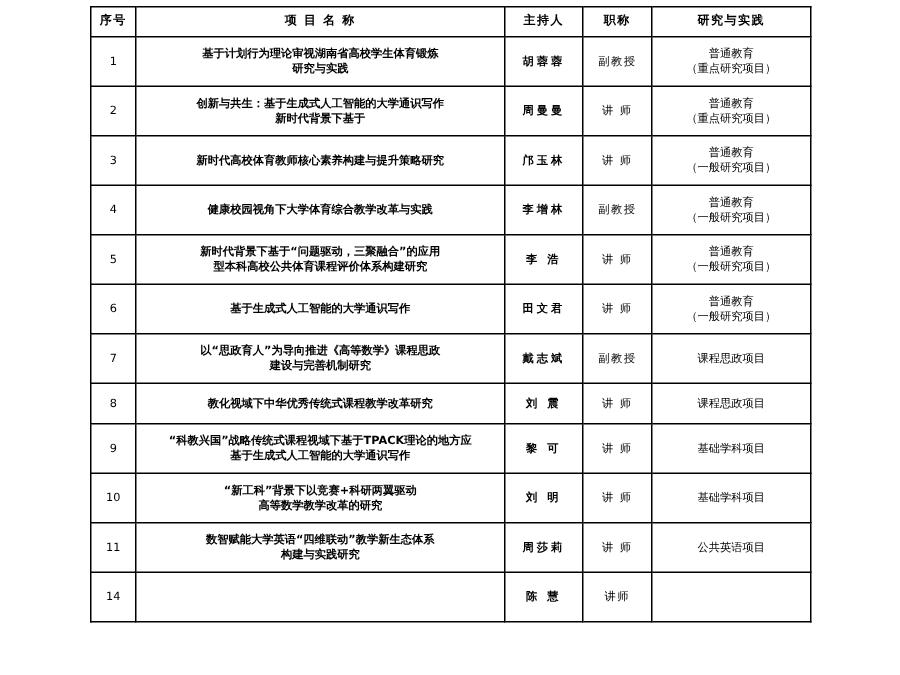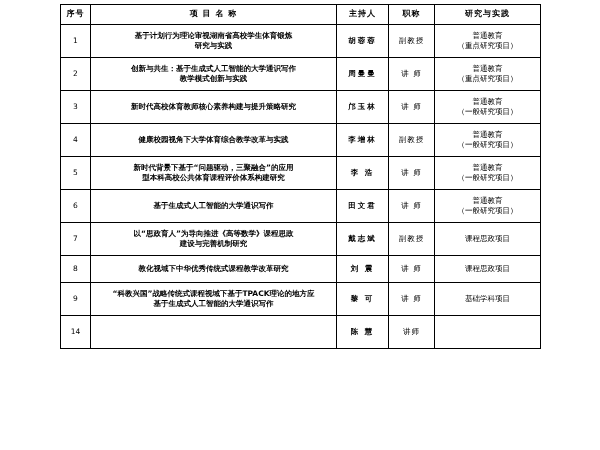--- a/index.html
+++ b/index.html
@@ -95,21 +95,21 @@
           <td class="rank">副教授</td>
           <td class="type">
             <span class="line">普通教育</span>
             <span class="line">（重点研究项目）</span>
           </td>
         </tr>
         <tr class="row-tall">
           <td class="seq">2</td>
           <td class="title">
             <span class="line">创新与共生：基于生成式人工智能的大学通识写作</span>
-            <span class="line">教学模式创新与实践</span>
+            <span class="line">新时代背景下基于</span>
           </td>
           <td class="leader">周曼曼</td>
           <td class="rank">讲 师</td>
           <td class="type">
             <span class="line">普通教育</span>
             <span class="line">（重点研究项目）</span>
           </td>
         </tr>
         <tr class="row-tall">
           <td class="seq">3</td>
@@ -186,20 +186,44 @@
         <tr class="row-tall">
           <td class="seq">9</td>
           <td class="title">
             <span class="line">“科教兴国”战略传统式课程视域下基于TPACK理论的地方应</span>
             <span class="line">基于生成式人工智能的大学通识写作</span>
           </td>
           <td class="leader">黎 可</td>
           <td class="rank">讲 师</td>
           <td class="type">
             <span class="line">基础学科项目</span>
+          </td>
+        </tr>
+        <tr class="row-tall">
+          <td class="seq">10</td>
+          <td class="title">
+            <span class="line">“新工科”背景下以竞赛+科研两翼驱动</span>
+            <span class="line">高等数学教学改革的研究</span>
+          </td>
+          <td class="leader">刘 明</td>
+          <td class="rank">讲 师</td>
+          <td class="type">
+            <span class="line">基础学科项目</span>
+          </td>
+        </tr>
+        <tr class="row-tall">
+          <td class="seq">11</td>
+          <td class="title">
+            <span class="line">数智赋能大学英语“四维联动”教学新生态体系</span>
+            <span class="line">构建与实践研究</span>
+          </td>
+          <td class="leader">周莎莉</td>
+          <td class="rank">讲 师</td>
+          <td class="type">
+            <span class="line">公共英语项目</span>
           </td>
         </tr>
         <tr class="row-tall">
           <td class="seq">14</td>
           <td class="title"></td>
           <td class="leader">陈 慧</td>
           <td class="rank">讲师</td>
           <td class="type"></td>
         </tr>
       </tbody>

